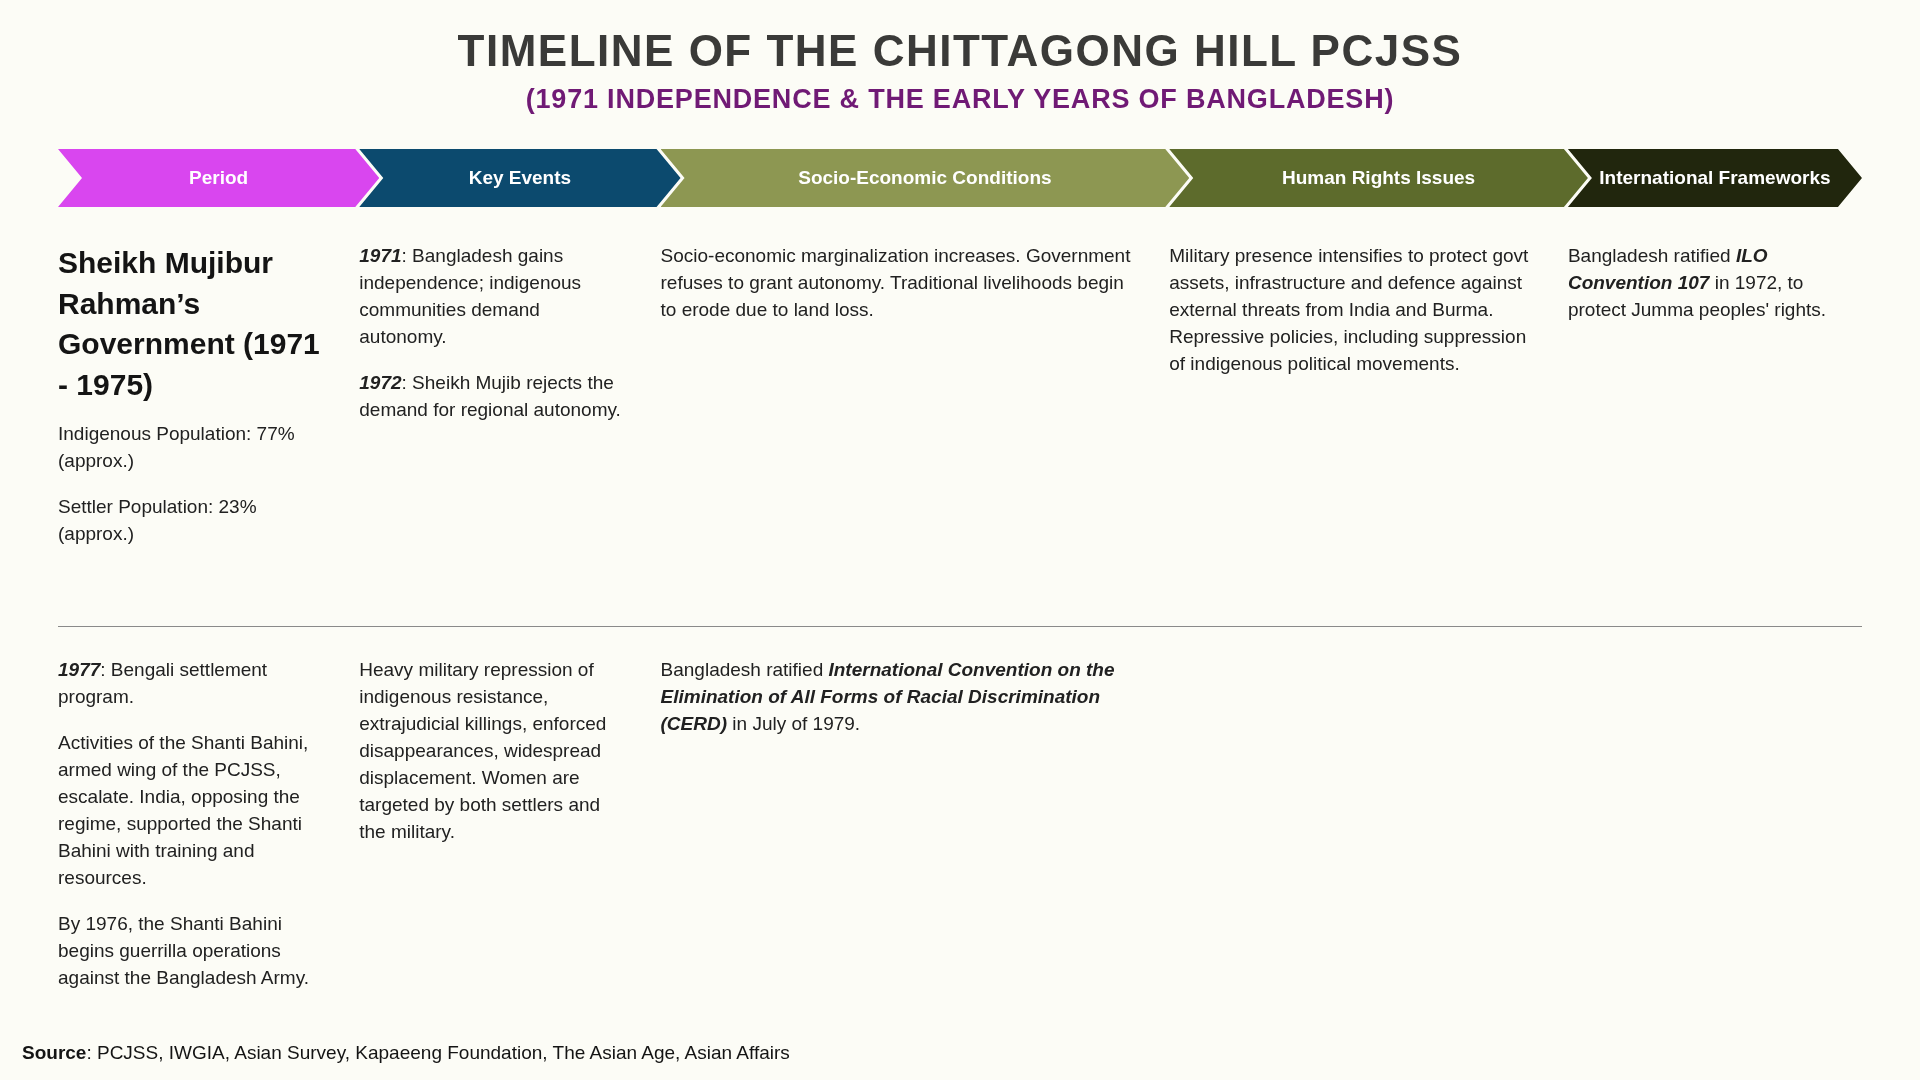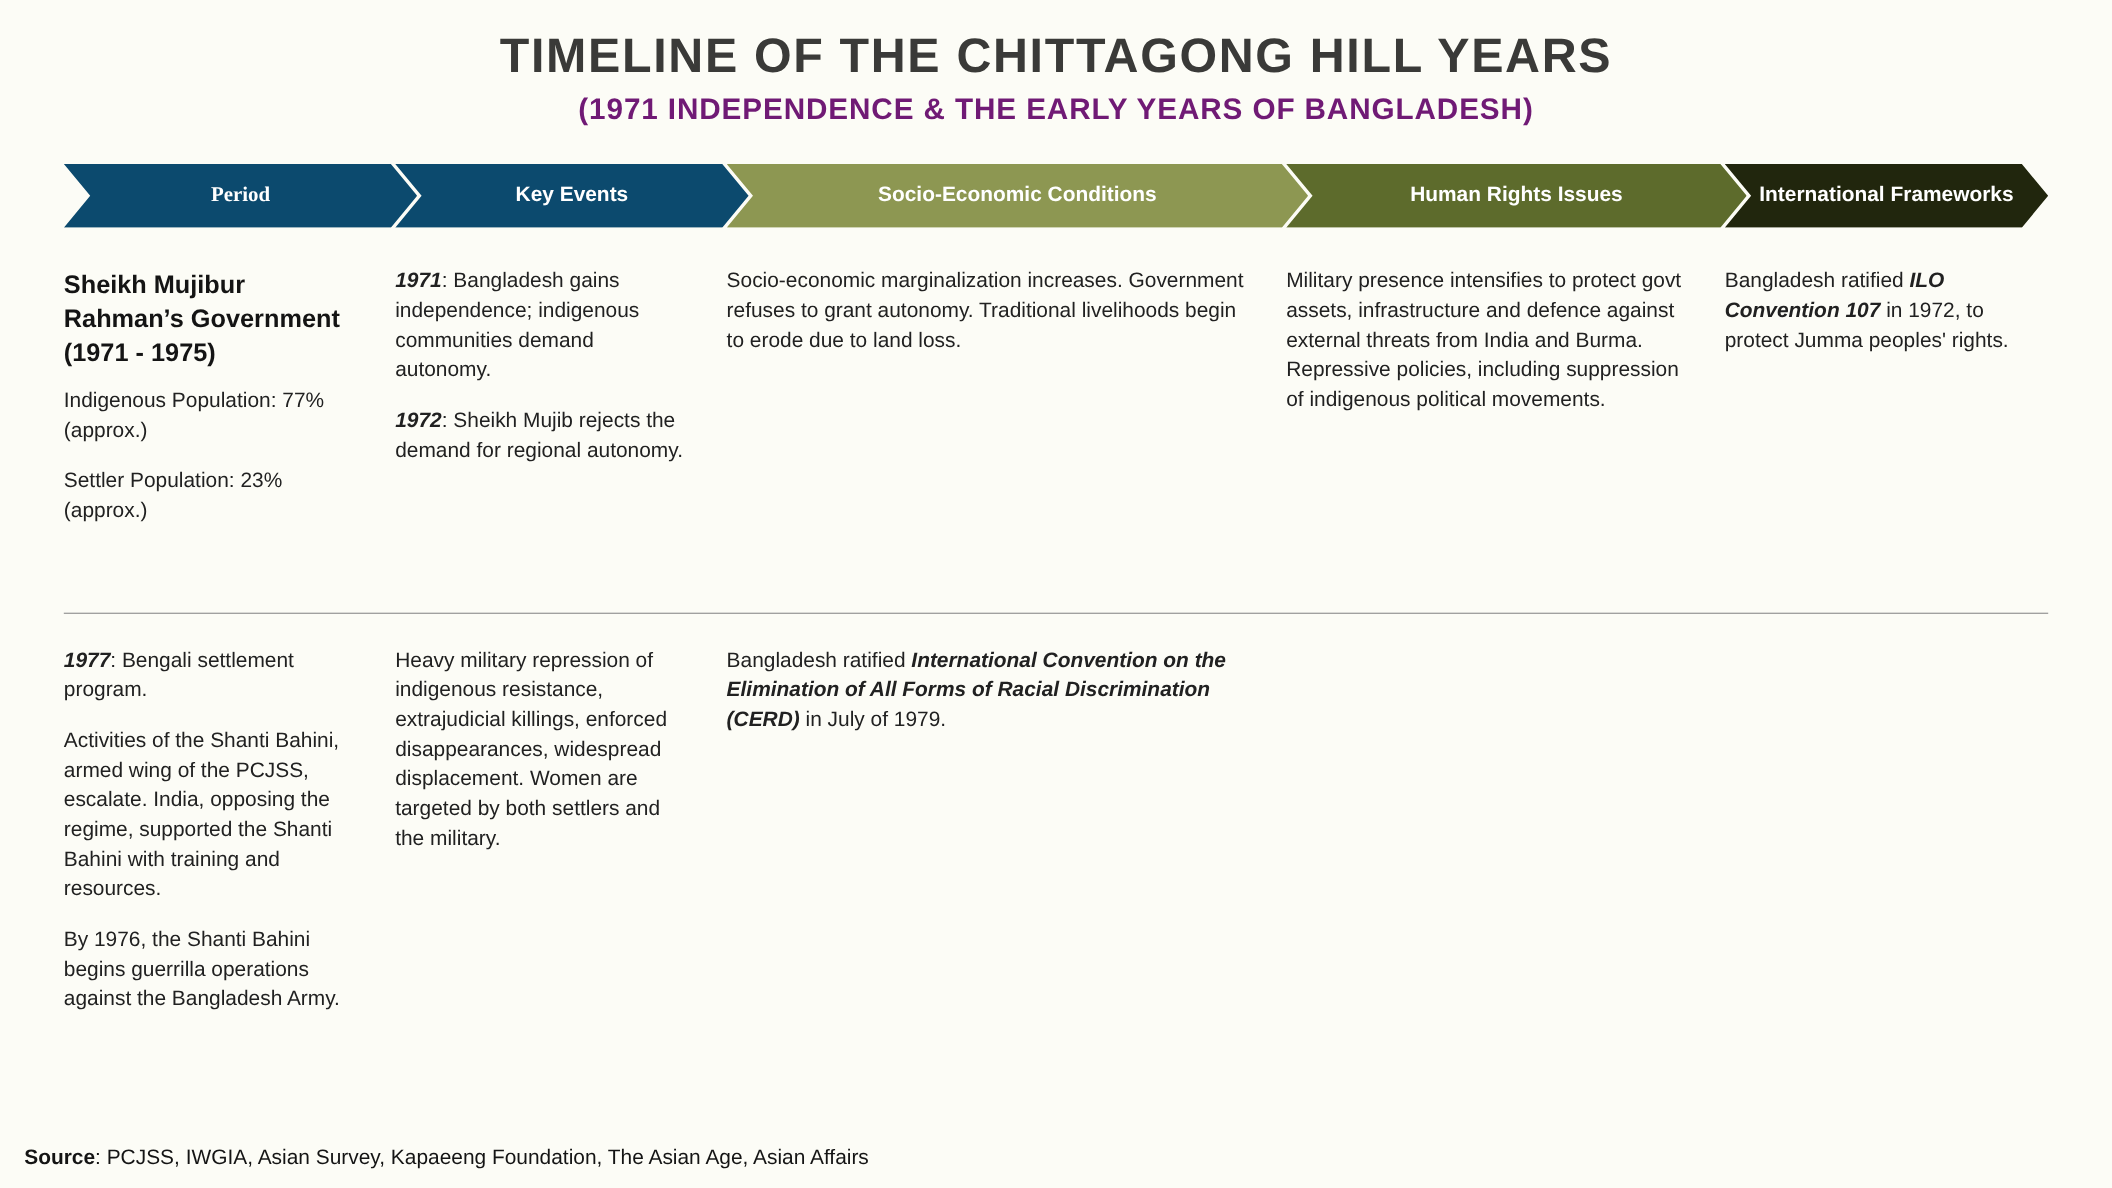--- a/index.html
+++ b/index.html
@@ -47,21 +47,21 @@
   
   .body-row { align-items: start; }
   .row-1 { padding: 30px 0 78px 0; }
   .row-2 { padding: 30px 0 40px 0; }
   .cell { padding-right: 34px; font-size: 19px; line-height: 1.42; }
   .cell p { margin-bottom: 19px; }
   .cell p:last-child { margin-bottom: 0; }
   .cell b { font-weight: 700; font-style: italic; }
 
   .period-title {
-    font-size: 23px; font-weight: 700; line-height: 1.35;
+    font-size: 30px; font-weight: 700; line-height: 1.35;
     color: #141414; margin-bottom: 16px;
   }
   .stat { margin-bottom: 18px; }
 
   .divider {
     border: none;
     border-top: 1px solid #8a8a8a;
     height: 0; width: 100%;
   }
 
@@ -70,28 +70,28 @@
     font-size: 19px; color: #141414;
   }
   .footer b { font-weight: 700; }
 </style>
 </head>
 <body>
 
 <div class="page">
 
   <div class="titles">
-    <div class="title">TIMELINE OF THE CHITTAGONG HILL YEARS</div>
+    <div class="title">TIMELINE OF THE CHITTAGONG HILL PCJSS</div>
     <div class="subtitle">(1971 INDEPENDENCE &amp; THE EARLY YEARS OF BANGLADESH)</div>
   </div>
 
   <div class="timeline">
 
     <div class="grid-cols header-row">
-      <div class="chev" style="background: #0c4a6e; font-family: Liberation Serif, serif;">
+      <div class="chev" style="background: #d946ef;">
         <span>Period</span>
       </div>
       <div class="chev" style="background: #0c4a6e;">
         <span>Key Events</span>
       </div>
       <div class="chev" style="background: rgb(141, 151, 82);">
         <span>Socio-Economic Conditions</span>
       </div>
       <div class="chev" style="background: rgb(93, 107, 44);">
         <span>Human Rights Issues</span>

